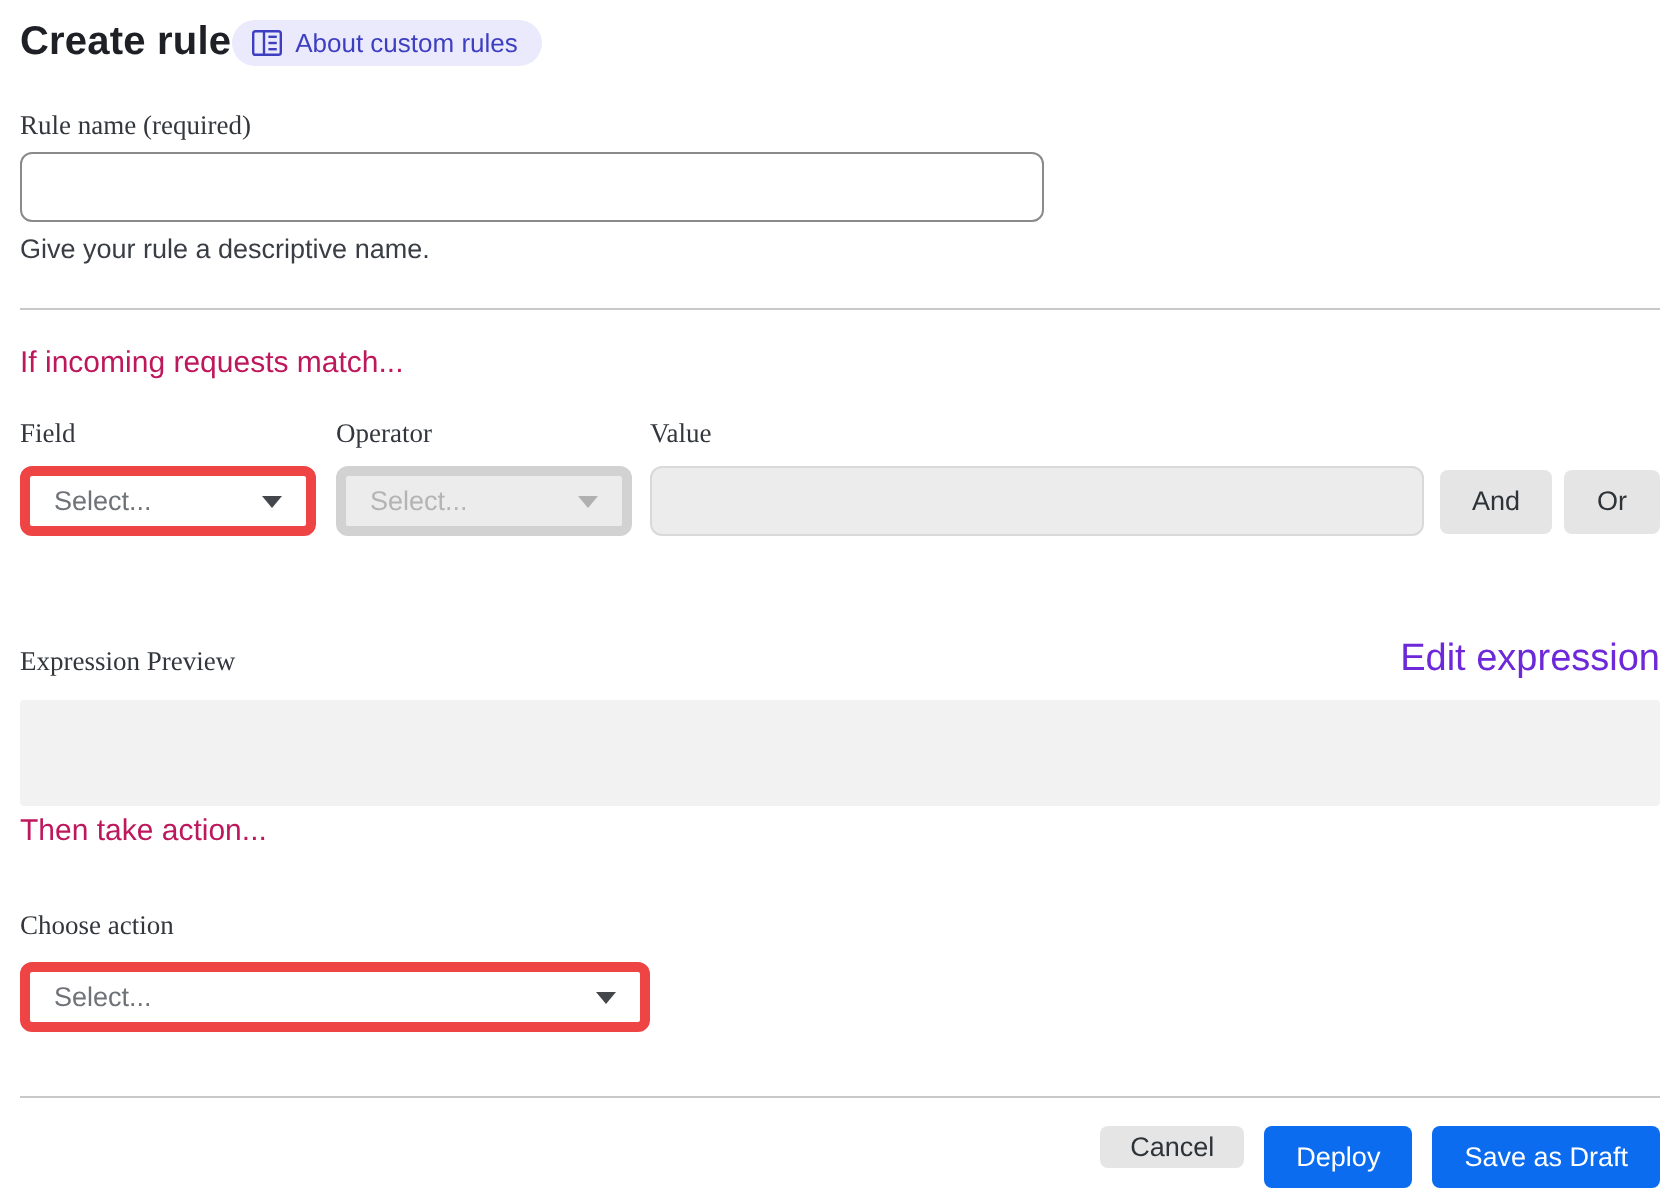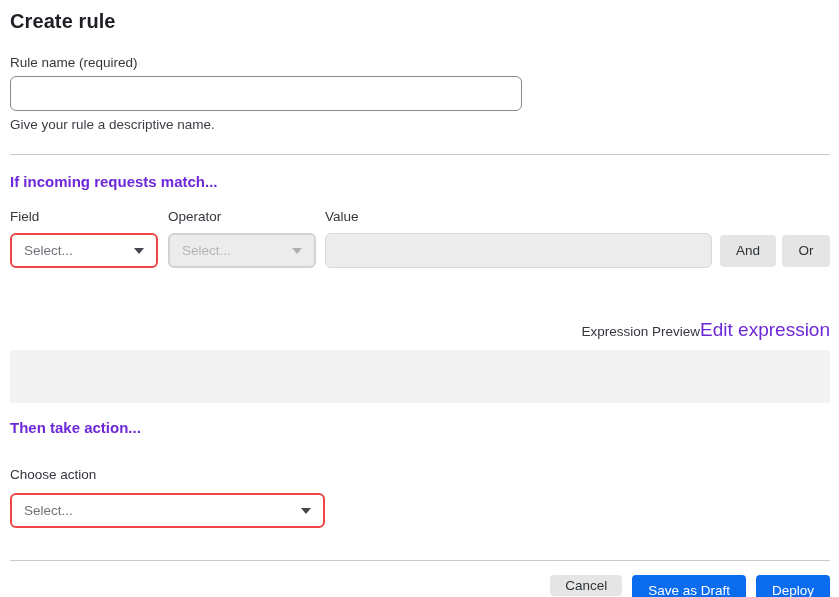--- a/index.html
+++ b/index.html
@@ -18,23 +18,23 @@
   .page-title { font-size: 20px; font-weight: 700; color: #1e2025; letter-spacing: .1px; }
   .badge {
     display: inline-flex; align-items: center; gap: 7px;
     background: #eaeafc; color: #3e3ec0;
     border-radius: 12px; padding: 4px 12px 4px 10px;
     font-size: 13px; cursor: pointer;
   }
   .badge svg { display: block; }
 
   
-  .field-label { font-size: 13.5px; color: #33373d; line-height: 17px; }
+  .field-label { font-size: 13.5px; color: #33373d; line-height: 17px; font-family: Liberation Serif, serif; }
   .helper { font-size: 13.5px; color: #3a3e44; margin-top: 6px; }
-  .section-heading { font-size: 15px; font-weight: 700; color: #6d28d9; margin: 0; }
+  .section-heading { font-size: 15px; font-weight: 400; color: #be185d; margin: 0; }
 
   
   .rule-name-label { margin-top: 21px; }
   .text-input {
     display: block; width: 512px; height: 35px;
     border: 1px solid #8a8a8a; border-radius: 6px;
     margin-top: 5px; padding: 0 12px;
     font-family: inherit; font-size: 13.5px; color: #24272c;
     background: #fff; outline: none;
   }
@@ -48,21 +48,21 @@
   
   .labels-row { display: flex; margin-top: 18px; }
   .labels-row .col-1 { width: 158px; }
   .labels-row .col-2 { width: 157px; }
   .labels-row .col-3 { flex: 1; }
   .controls-row { display: flex; margin-top: 8px; align-items: stretch; }
 
   .select {
     display: flex; align-items: center; justify-content: space-between;
     height: 35px; padding: 0 12px;
-    border: 2px solid #ef4444; border-radius: 6px;
+    border: 5px solid #ef4444; border-radius: 6px;
     background: #fff; cursor: pointer;
     font-size: 13.5px; color: #6f7378;
   }
   .select .caret {
     width: 0; height: 0;
     border-left: 5px solid transparent; border-right: 5px solid transparent;
     border-top: 6px solid #43464b;
   }
   .select.disabled {
     background: #ececec; border-color: #d2d2d2; color: #b4b4b4; cursor: default;
@@ -80,42 +80,54 @@
   .btn {
     font-family: inherit; font-size: 13.5px;
     border: none; border-radius: 4px; cursor: pointer;
     display: inline-flex; align-items: center; justify-content: center;
   }
   .btn-neutral { background: #e5e5e5; color: #2e3338; }
   .btn-and { width: 56px; height: 32px; align-self: center; margin-right: 6px; }
   .btn-or  { width: 48px; height: 32px; align-self: center; }
 
   
-  .expr-row { display: flex; justify-content: flex-end; align-items: baseline; margin-top: 51px; }
+  .expr-row { display: flex; justify-content: space-between; align-items: baseline; margin-top: 51px; }
   .link { font-size: 19px; color: #6d28d9; text-decoration: none; cursor: pointer; }
   .expr-box { margin-top: 9px; height: 53px; background: #f2f2f2; border-radius: 2px;
               font-size: 13px; color: #555; padding: 8px 12px; }
 
   
-  .action-heading { margin-top: 16px; }
+  .action-heading { margin-top: 4px; }
   .choose-label { margin-top: 30px; }
   .choose-select { width: 315px; margin-top: 10px; }
 
   
   .footer { display: flex; justify-content: flex-end; gap: 10px; margin-top: 14px; }
   .btn-cancel { height: 21px; padding: 0 15px; }
   .btn-primary { background: #0b6cf0; color: #ffffff; height: 31px; padding: 0 16px; }
 </style>
 </head>
 <body>
 
 <div class="page">
 
   <div class="header">
     <span class="page-title">Create rule</span>
+    <span class="badge">
+      <span style="display:inline-flex">
+        <svg width="15" height="13" viewBox="0 0 15 13" fill="none" stroke="currentColor" stroke-width="1.2">
+          <rect x="0.6" y="0.6" width="13.8" height="11.8" rx="1.2"></rect>
+          <line x1="6" y1="0.6" x2="6" y2="12.4"></line>
+          <line x1="8.2" y1="3.4" x2="12.4" y2="3.4"></line>
+          <line x1="8.2" y1="6.5" x2="12.4" y2="6.5"></line>
+          <line x1="8.2" y1="9.6" x2="12.4" y2="9.6"></line>
+        </svg>
+      </span>
+      <span>About custom rules</span>
+    </span>
   </div>
 
   <div class="field-label rule-name-label">Rule name (required)</div>
   <input class="text-input" type="text" style="">
   <div class="helper">Give your rule a descriptive name.</div>
 
   <hr class="divider divider-1">
 
   <h2 class="section-heading match-heading">If incoming requests match...</h2>
 
@@ -149,17 +161,17 @@
   <div class="field-label choose-label">Choose action</div>
   <div class="select choose-select">
     <span>Select...</span>
     <span class="caret"></span>
   </div>
 
   <hr class="divider divider-2">
 
   <div class="footer">
     <button class="btn btn-neutral btn-cancel">Cancel</button>
+    <button class="btn btn-primary">Deploy</button>
     <button class="btn btn-primary">Save as Draft</button>
-    <button class="btn btn-primary">Deploy</button>
   </div>
 
 </div>
 
 </body></html>

